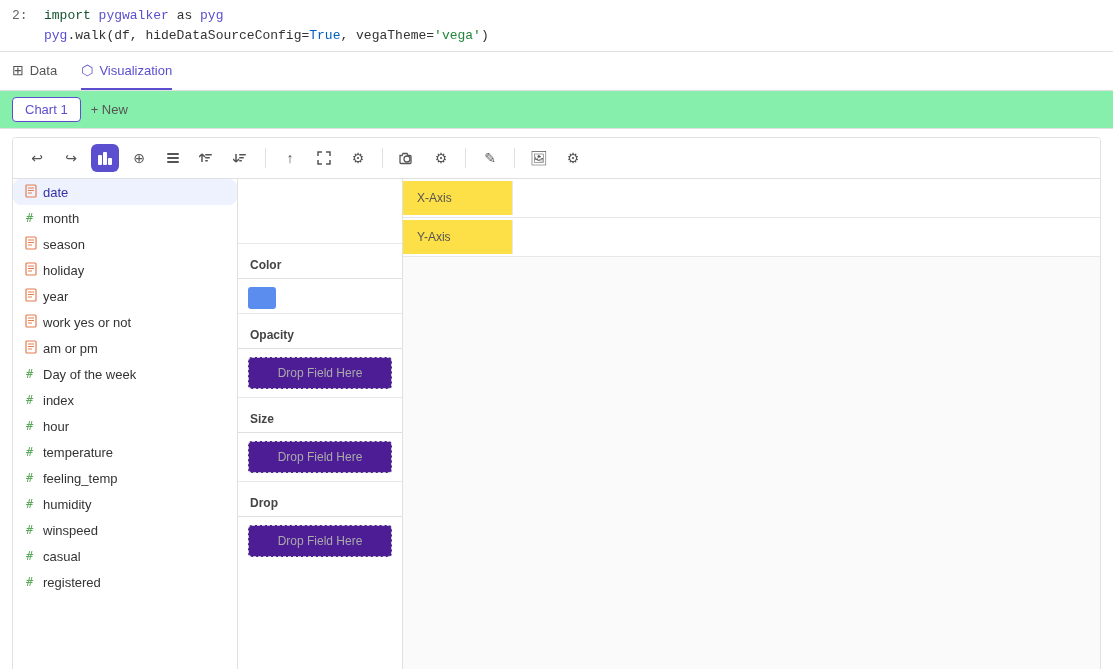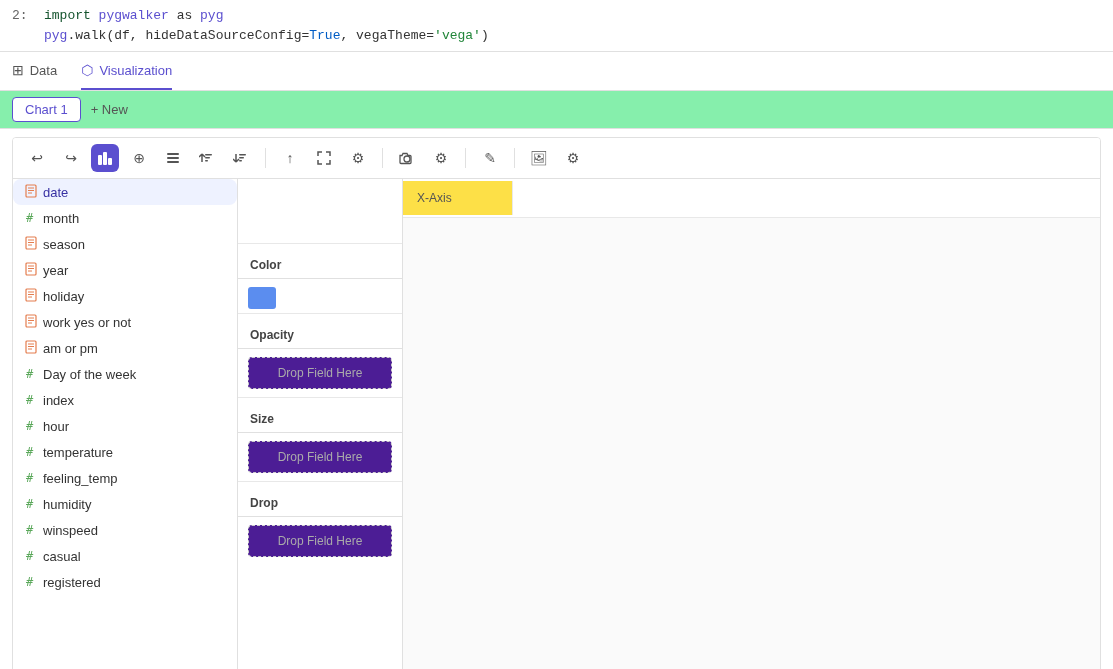--- a/index.html
+++ b/index.html
@@ -336,30 +336,30 @@
               </svg></span>
             <span>season</span>
           </div>
           <div class="field-item">
             <span class="field-type-icon dim"><svg width="12" height="14" viewBox="0 0 12 14" fill="none">
                 <rect x="1" y="1" width="10" height="12" rx="1" stroke="#e47d4e" stroke-width="1.2"></rect>
                 <line x1="3" y1="4" x2="9" y2="4" stroke="#e47d4e" stroke-width="1"></line>
                 <line x1="3" y1="6.5" x2="9" y2="6.5" stroke="#e47d4e" stroke-width="1"></line>
                 <line x1="3" y1="9" x2="7" y2="9" stroke="#e47d4e" stroke-width="1"></line>
               </svg></span>
+            <span>holiday</span>
+          </div>
+          <div class="field-item">
+            <span class="field-type-icon dim"><svg width="12" height="14" viewBox="0 0 12 14" fill="none">
+                <rect x="1" y="1" width="10" height="12" rx="1" stroke="#e47d4e" stroke-width="1.2"></rect>
+                <line x1="3" y1="4" x2="9" y2="4" stroke="#e47d4e" stroke-width="1"></line>
+                <line x1="3" y1="6.5" x2="9" y2="6.5" stroke="#e47d4e" stroke-width="1"></line>
+                <line x1="3" y1="9" x2="7" y2="9" stroke="#e47d4e" stroke-width="1"></line>
+              </svg></span>
             <span>year</span>
-          </div>
-          <div class="field-item">
-            <span class="field-type-icon dim"><svg width="12" height="14" viewBox="0 0 12 14" fill="none">
-                <rect x="1" y="1" width="10" height="12" rx="1" stroke="#e47d4e" stroke-width="1.2"></rect>
-                <line x1="3" y1="4" x2="9" y2="4" stroke="#e47d4e" stroke-width="1"></line>
-                <line x1="3" y1="6.5" x2="9" y2="6.5" stroke="#e47d4e" stroke-width="1"></line>
-                <line x1="3" y1="9" x2="7" y2="9" stroke="#e47d4e" stroke-width="1"></line>
-              </svg></span>
-            <span>holiday</span>
           </div>
           <div class="field-item">
             <span class="field-type-icon dim"><svg width="12" height="14" viewBox="0 0 12 14" fill="none">
                 <rect x="1" y="1" width="10" height="12" rx="1" stroke="#e47d4e" stroke-width="1.2"></rect>
                 <line x1="3" y1="4" x2="9" y2="4" stroke="#e47d4e" stroke-width="1"></line>
                 <line x1="3" y1="6.5" x2="9" y2="6.5" stroke="#e47d4e" stroke-width="1"></line>
                 <line x1="3" y1="9" x2="7" y2="9" stroke="#e47d4e" stroke-width="1"></line>
               </svg></span>
             <span>work yes or not</span>
           </div>
@@ -453,17 +453,21 @@
       <div class="panel-section-header">Drop</div>
       <div class="drop-zone">Drop Field Here</div>
 
     </div>
 
     <div class="right-panel">
       <div class="axis-row">
         <div class="axis-label">X-Axis</div>
         <div class="axis-drop"></div>
       </div>
+      <div class="axis-row">
+        <div class="axis-label">Y-Axis</div>
+        <div class="axis-drop"></div>
+      </div>
       <div style="flex:1; background:#fafafa;"></div>
     </div>
 
   </div>
 </div>
 
 </body></html>

